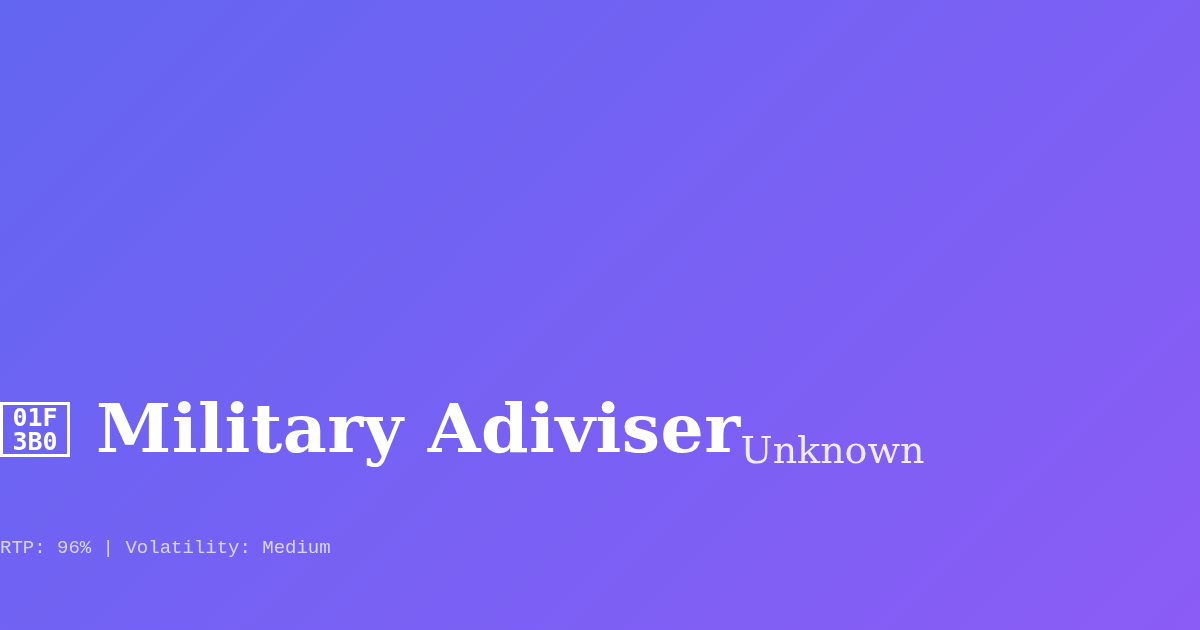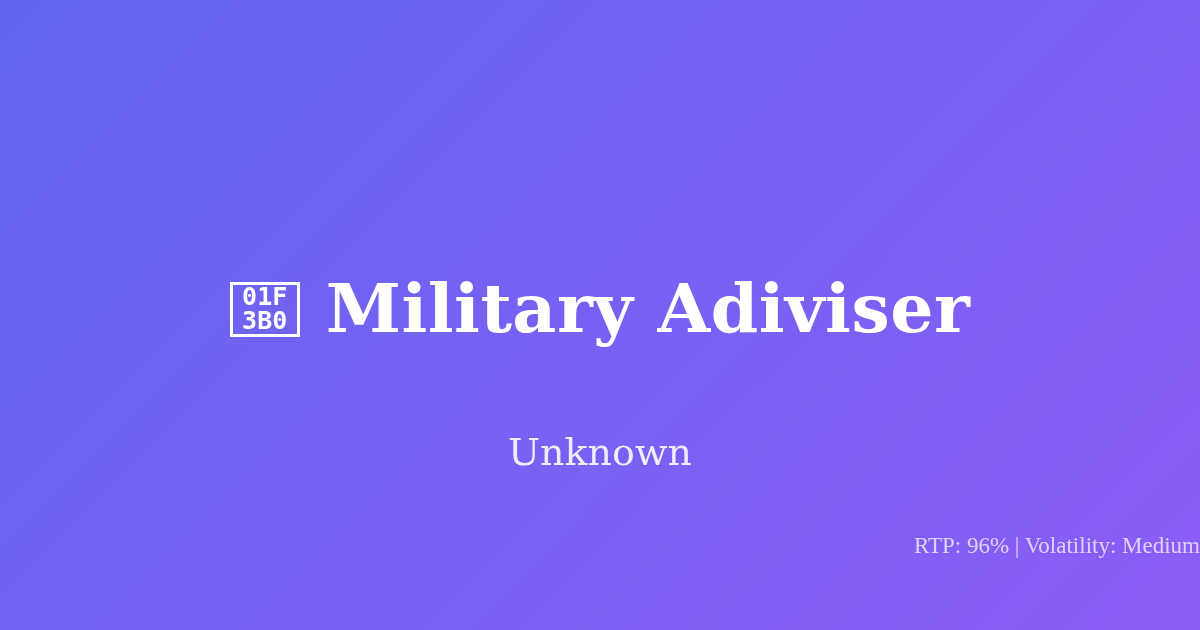--- a/index.html
+++ b/index.html
@@ -28,21 +28,20 @@
   }
 
   
   .hero {
     position: absolute;
     left: 0;
     right: 0;
     top: 0;
     height: 630px;
     display: flex;
-    flex-direction: column;
     align-items: center;
     justify-content: flex-start;
     padding-top: 228px;
     box-sizing: border-box;
   }
 
   .title-row {
     display: flex;
     align-items: center;
     justify-content: center;
@@ -95,24 +94,24 @@
     white-space: nowrap;
     text-align: center;
   }
 
   
   .meta {
     position: absolute;
     left: 0;
     right: 0;
     bottom: 70px;
-    text-align: right;
-    font-family: Liberation Serif, serif;
+    text-align: left;
+    font-family: Liberation Mono, monospace;
     font-weight: 400;
-    font-size: 23px;
+    font-size: 19px;
     line-height: 1.2;
     color: rgba(255, 255, 255, 0.72);
     white-space: nowrap;
   }
 </style>
 </head>
 <body>
 
 <div id="og-card">
 

